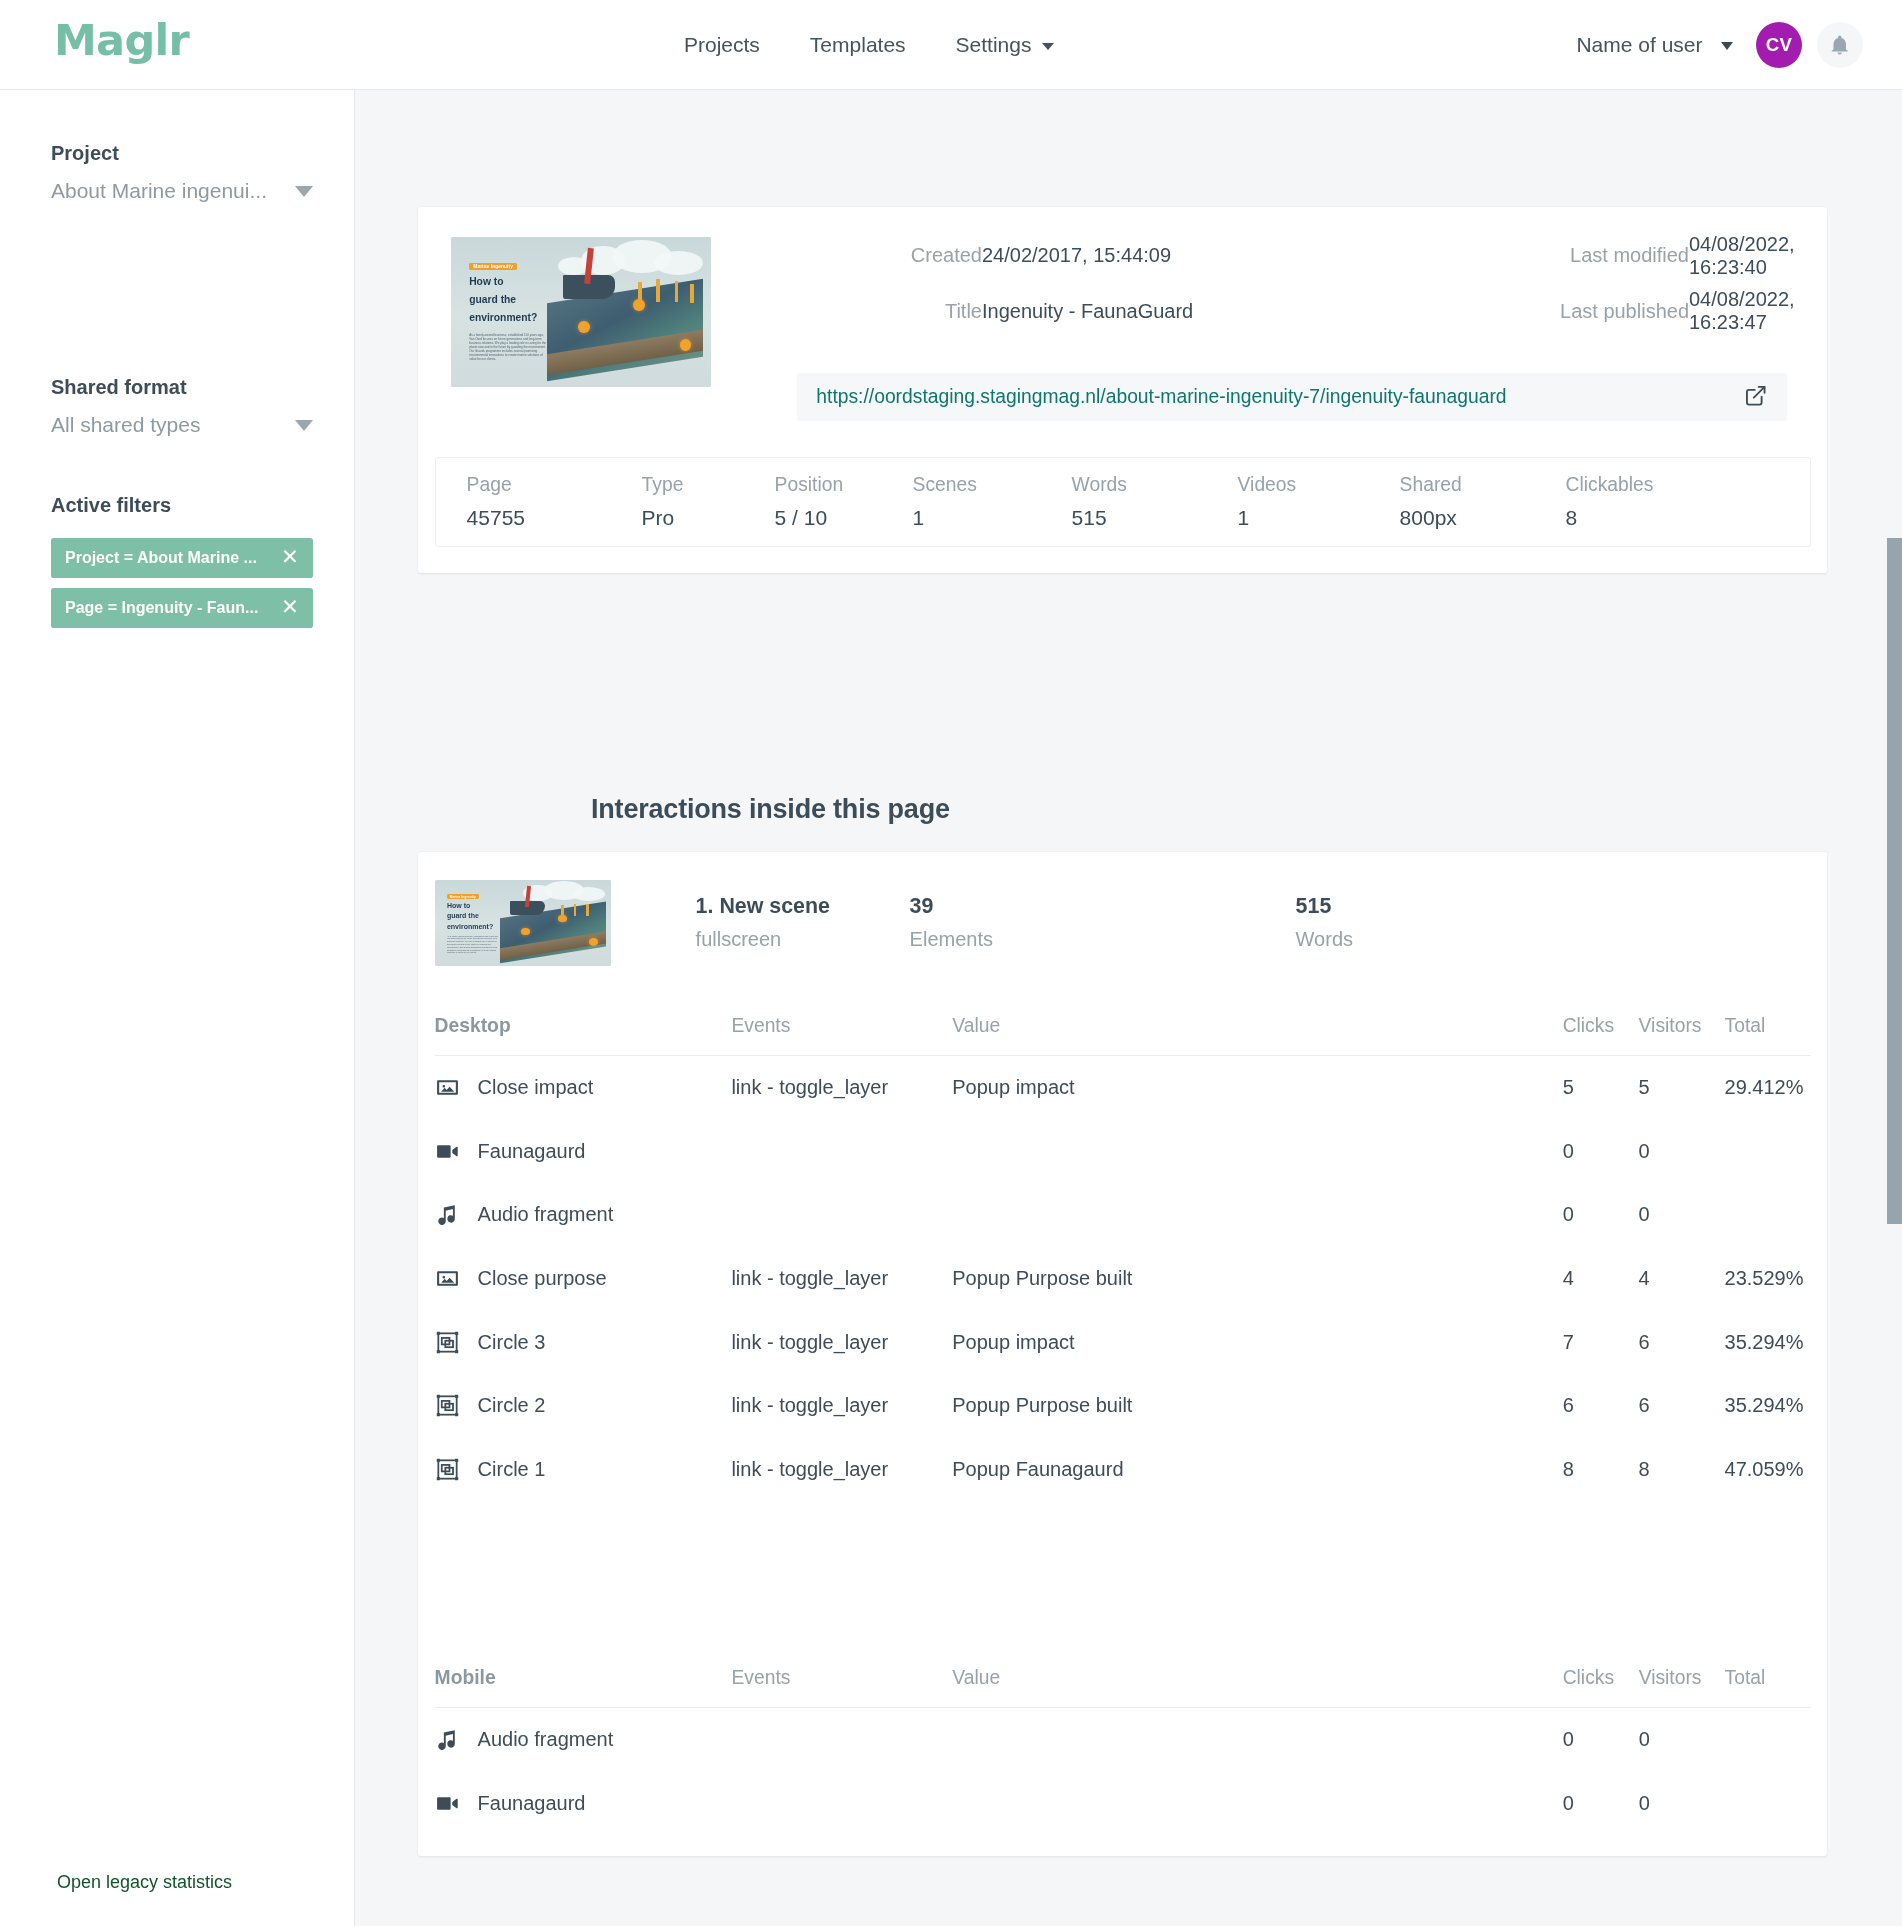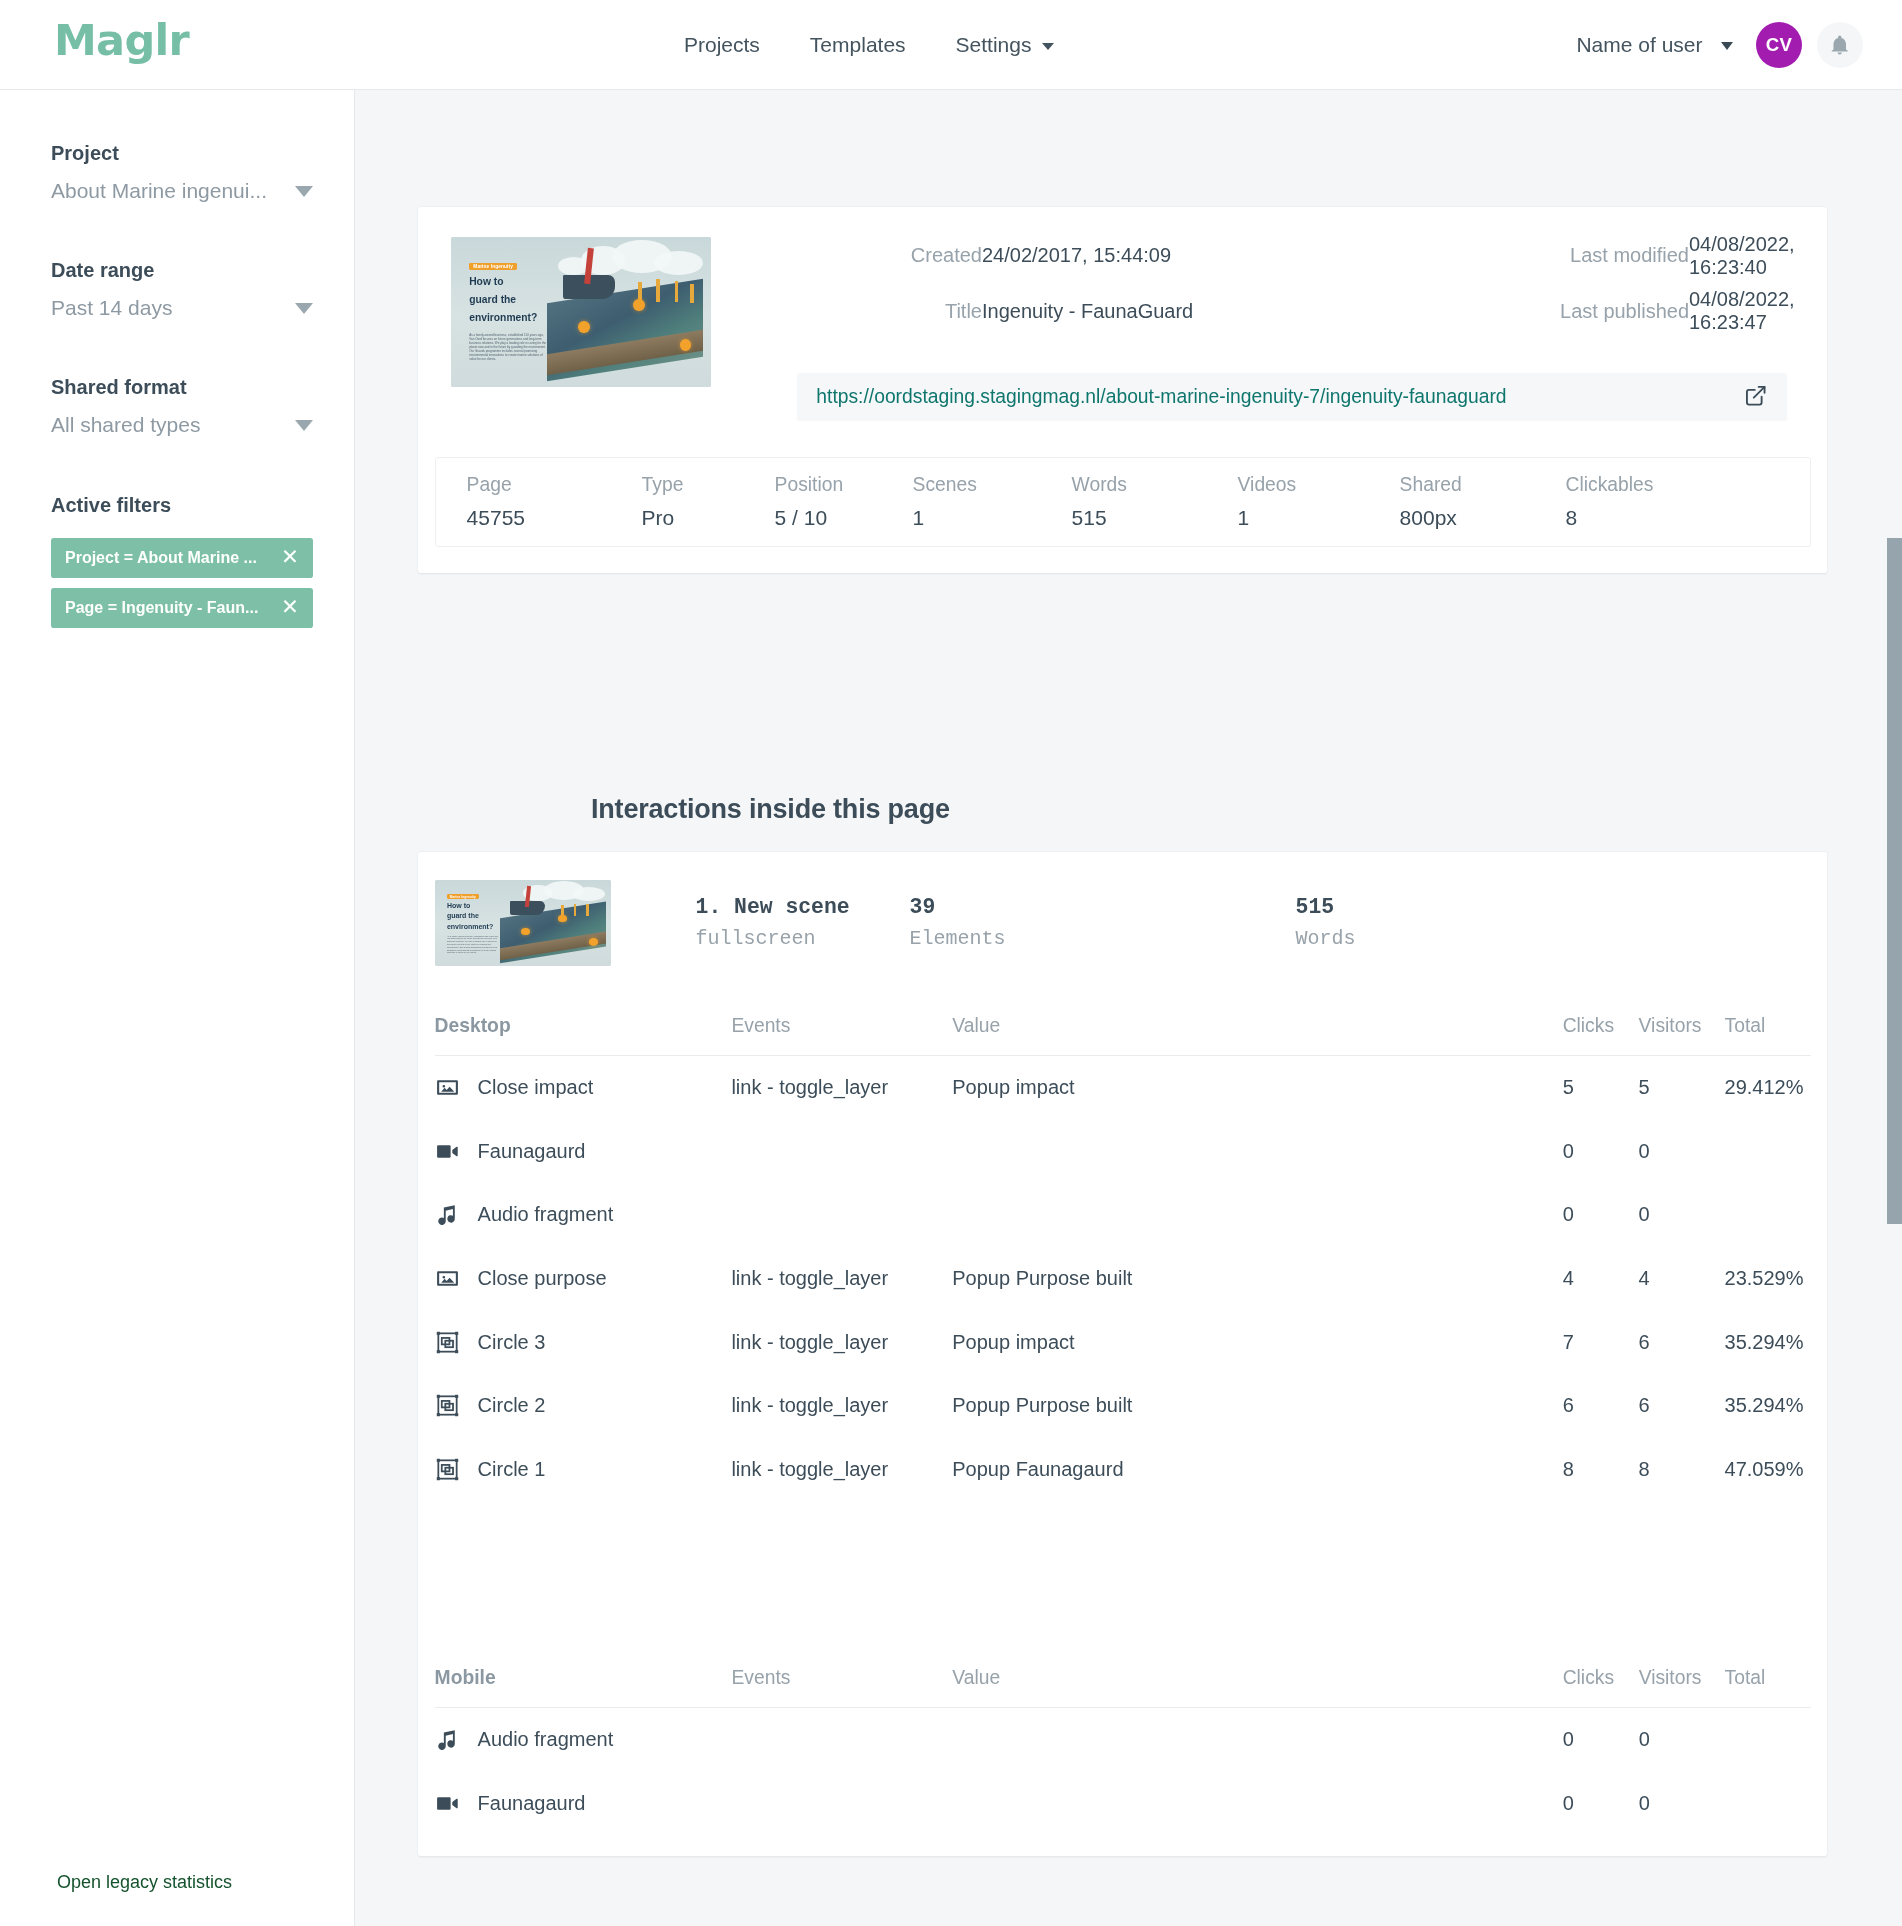--- a/index.html
+++ b/index.html
@@ -178,21 +178,21 @@
   }
   .scene-head {
     position: absolute; left: 16.6px; top: 22px;
     width: 1376px; height: 97px;
     display: flex; align-items: center;
   }
   .thumb-sm {
     width: 176px; height: 86px; border-radius: 2.1px;
     overflow: hidden; flex: none;
   }
-  .scene-col { flex: none; font-family: Liberation Mono, monospace; }
+  .scene-col { flex: none; }
   .scene-t1 { font-size: 21.4px; font-weight: 700; color: #3c4d59; margin-bottom: 8.3px; }
   .scene-t2 { font-size: 20px; color: #97a2aa; }
 
   table.evt {
     position: absolute; left: 16.6px;
     width: 1376px;
     border-collapse: collapse;
   }
   table.evt th {
     font-size: 19.3px; color: #97a2aa; font-weight: 400;
@@ -321,27 +321,20 @@
 <div class="sidebar">
 
   <div class="side-group" style="top:52px">
     <div class="side-label">Project</div>
     <div class="side-select">
       <span class="side-value">About Marine ingenui...</span>
       <span class="side-caret"></span>
     </div>
   </div>
 
-  <div class="side-group" style="top:169px">
-    <div class="side-label">Date range</div>
-    <div class="side-select">
-      <span class="side-value">Past 14 days</span>
-      <span class="side-caret"></span>
-    </div>
-  </div>
 
   <div class="side-group" style="top:286px">
     <div class="side-label">Shared format</div>
     <div class="side-select">
       <span class="side-value">All shared types</span>
       <span class="side-caret"></span>
     </div>
   </div>
 
   <div class="side-group" style="top:404px">

